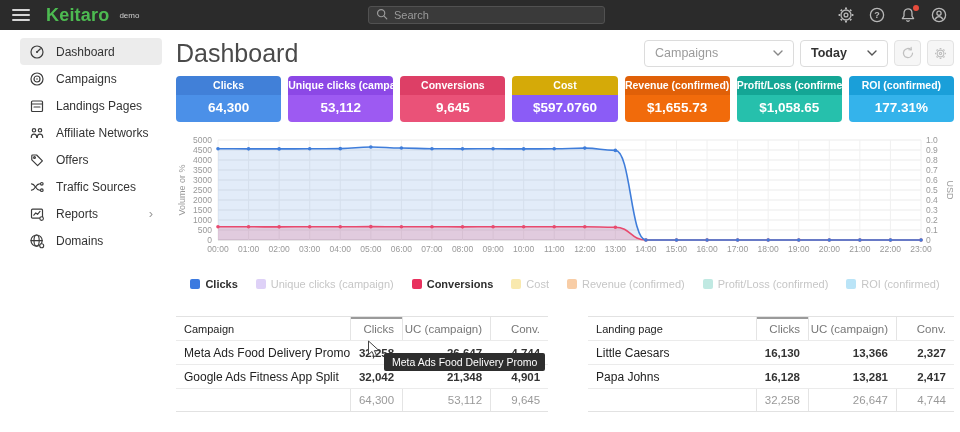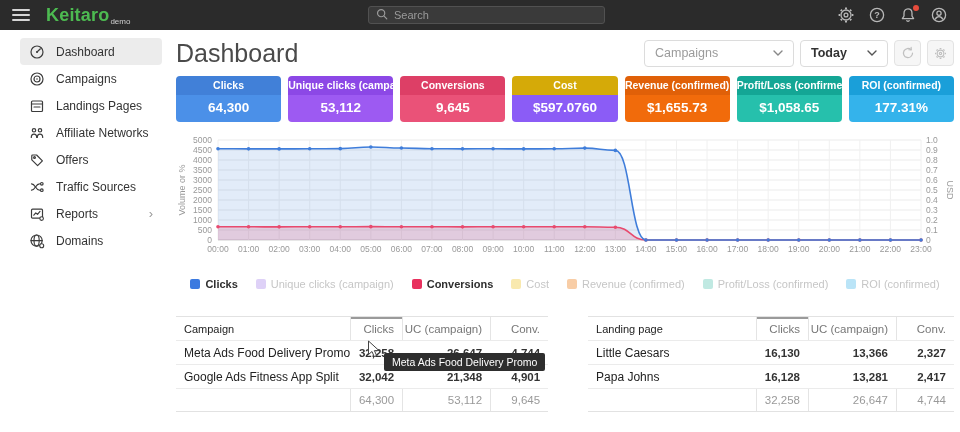--- a/index.html
+++ b/index.html
@@ -6,23 +6,23 @@
   html,body { width:960px; height:432px; overflow:hidden; background:#fff;
     font-family:"Liberation Sans", sans-serif; }
   .page { position:relative; width:960px; height:432px; background:#fff; }
 
   
   .topbar { position:absolute; top:0; left:0; width:960px; height:30px; background:#2b2b2b;
     display:flex; align-items:center; z-index:10; }
   .hamburger { width:18px; height:12px; margin-left:12px; display:flex; flex-direction:column;
     justify-content:space-between; cursor:pointer; }
   .hamburger span { display:block; height:2px; background:#d6d6d6; border-radius:1px; }
-  .brand { margin-left:16px; display:flex; align-items:flex-end; cursor:pointer; }
+  .brand { margin-left:16px; display:flex; align-items:center; cursor:pointer; }
   .brand .logo { color:#4dbb51; font-size:18px; font-weight:bold; letter-spacing:.2px; }
-  .brand .demo { color:#cfcfcf; font-size:8px; margin-left:1px; }
+  .brand .demo { color:#cfcfcf; font-size:8px; margin-left:10px; }
   .search { position:absolute; left:368px; top:6px; width:237px; height:18px; background:#3a3a3a;
     border:1px solid #515151; border-radius:3px; display:flex; align-items:center; padding:0 7px; }
   .search input { flex:1; background:transparent; border:none; outline:none; color:#ddd;
     font-size:11px; margin-left:6px; font-family:"Liberation Sans", sans-serif; }
   .search input::placeholder { color:#9a9a9a; }
   .topbar-icons { position:absolute; right:12px; top:0; height:30px; display:flex;
     align-items:center; gap:13px; }
   .tb-icon { position:relative; width:18px; height:18px; cursor:pointer; }
   .tb-icon svg { display:block; }
   .badge-dot { position:absolute; top:-1px; right:-2px; width:6px; height:6px; border-radius:50%;

